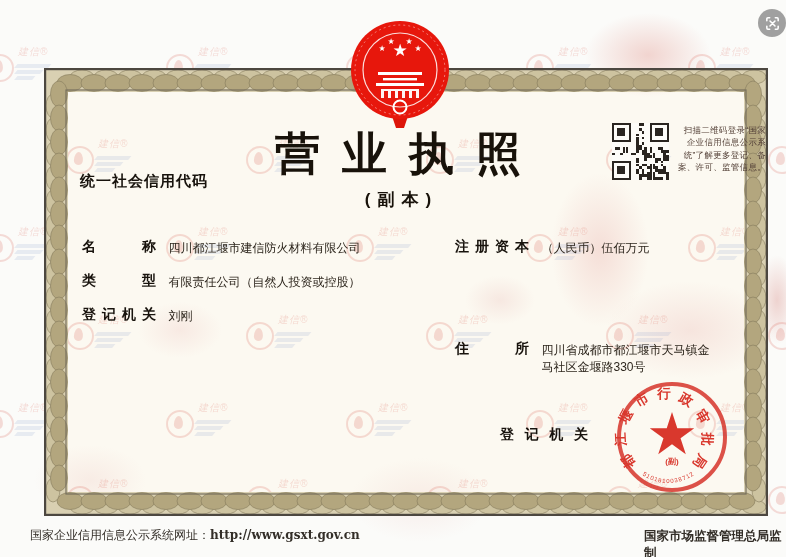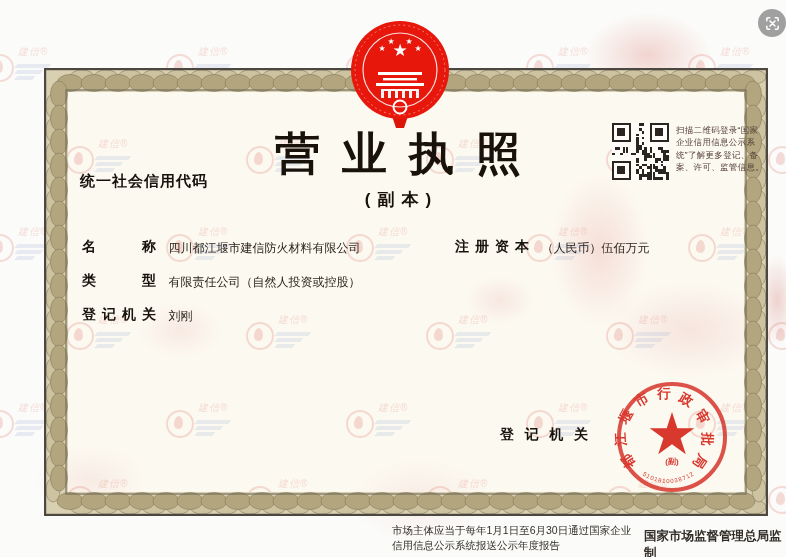--- a/index.html
+++ b/index.html
@@ -32,21 +32,21 @@
   .credit-label{position:absolute;left:36px;top:62px;font-size:15px;font-weight:bold;color:#18130d;letter-spacing:1px;margin-top:42px;}
   .credit-code{position:absolute;left:34px;top:90px;font-size:14px;font-family:"DejaVu Serif",serif;color:#241d15;letter-spacing:.5px;}
   .title{position:absolute;left:154px;top:56px;width:400px;text-align:center;font-size:45px;font-weight:bold;
          color:#18120a;letter-spacing:22px;text-indent:22px;font-family:"DejaVu Serif",serif;}
   .subtitle{position:absolute;left:154px;top:120px;width:400px;text-align:center;font-size:17px;font-weight:bold;
             color:#18120a;letter-spacing:7px;text-indent:7px;}
   .qr-box{position:absolute;left:568px;top:55px;width:57px;height:57px;background:#fdfcf8;}
   .qr-cell{position:absolute;background:#2a2520;}
   .qr-finder{position:absolute;width:18.9px;height:18.9px;border:2.7px solid #2a2520;box-sizing:border-box;background:#fdfcf8;}
   .qr-core{position:absolute;width:8.1px;height:8.1px;background:#2a2520;}
-  .qr-caption{position:absolute;left:632px;top:56px;width:90px;font-size:8.5px;line-height:1.45;color:#544138;letter-spacing:.3px;}
+  .qr-caption{position:absolute;left:632px;top:56px;width:90px;font-size:8.5px;line-height:1.45;color:#544138;letter-spacing:.3px;text-align:right;}
   .frow{position:absolute;}
   .flabel{display:inline-block;width:74px;text-align:justify;text-align-last:justify;font-weight:bold;
           font-size:14px;color:#18130d;vertical-align:top;}
   .fvalue{display:inline-block;margin-left:8px;padding-top:2px;font-size:12px;color:#2d261d;vertical-align:top;line-height:1.45;}
   .col-left .fvalue{width:272px;}
   .row-scope .fvalue{font-size:11.5px;line-height:1.5;}
   .col-right .fvalue{width:178px;}
   .registrar{position:absolute;left:456px;top:358px;}
   .registrar .flabel{width:88px;}
   .issue-date{position:absolute;left:548px;top:399px;font-size:15px;color:#241d15;letter-spacing:1px;white-space:pre;}
@@ -714,20 +714,24 @@
     </div>
     <div class="frow col-left" style="left:38px;top:238px">
       <span class="flabel">登记机关</span>
       <span class="fvalue">刘刚</span>
     </div>
 
     <div class="frow col-right" style="left:411px;top:170px">
       <span class="flabel">注册资本</span>
       <span class="fvalue">（人民币）伍佰万元</span>
     </div>
+    <div class="frow col-right" style="left:411px;top:272px">
+      <span class="flabel">住所</span>
+      <span class="fvalue">四川省成都市都江堰市天马镇金马社区金堰路330号</span>
+    </div>
 
     <div class="frow registrar">
       <span class="flabel">登记机关</span>
     </div>
 
     <div id="seal">
       <div class="seal-ring"></div>
       <div class="seal-star">★</div>
       <div class="seal-sub">(副)</div>
     <span class="seal-char" style="transform: translate(-50%, -50%) rotate(-124deg) translate(0px, -43px);">都</span>
@@ -770,21 +774,23 @@
     <rect x="40" y="65" width="48" height="3" fill="#ffffff"></rect>
     <rect x="45" y="71" width="38" height="9" fill="#ffffff" opacity=".95"></rect>
     <rect x="48" y="73" width="4" height="7" fill="#e7170c"></rect>
       <rect x="55" y="73" width="4" height="7" fill="#e7170c"></rect>
     <rect x="62" y="73" width="4" height="7" fill="#e7170c"></rect>
       <rect x="69" y="73" width="4" height="7" fill="#e7170c"></rect>
     <rect x="76" y="73" width="4" height="7" fill="#e7170c"></rect>
     <circle cx="64" cy="89" r="6.5" fill="none" stroke="#ffffff" stroke-width="2"></circle>
   </svg>
 
-  <div class="f-mid">市场主体应当于每年1月1日至6月30日通过国家企业信用信息公示系统报送公示年度报告</div>
+  <div class="f-left">
+    <span>国家企业信用信息公示系统网址：</span><b>http://www.gsxt.gov.cn</b>
+  </div>
   <div class="f-right">国家市场监督管理总局监制</div>
 
   <div id="scan-btn">
     <svg width="17" height="17" viewBox="0 0 24 24" fill="none" stroke="#ffffff" stroke-width="2.2" stroke-linecap="round">
       <path d="M4 8 V5.5 A1.5 1.5 0 0 1 5.5 4 H8"></path>
       <path d="M16 4 H18.5 A1.5 1.5 0 0 1 20 5.5 V8"></path>
       <path d="M20 16 V18.5 A1.5 1.5 0 0 1 18.5 20 H16"></path>
       <path d="M8 20 H5.5 A1.5 1.5 0 0 1 4 18.5 V16"></path>
       <path d="M8.5 8.5 L15.5 15.5 M15.5 8.5 L8.5 15.5"></path>
     </svg>

